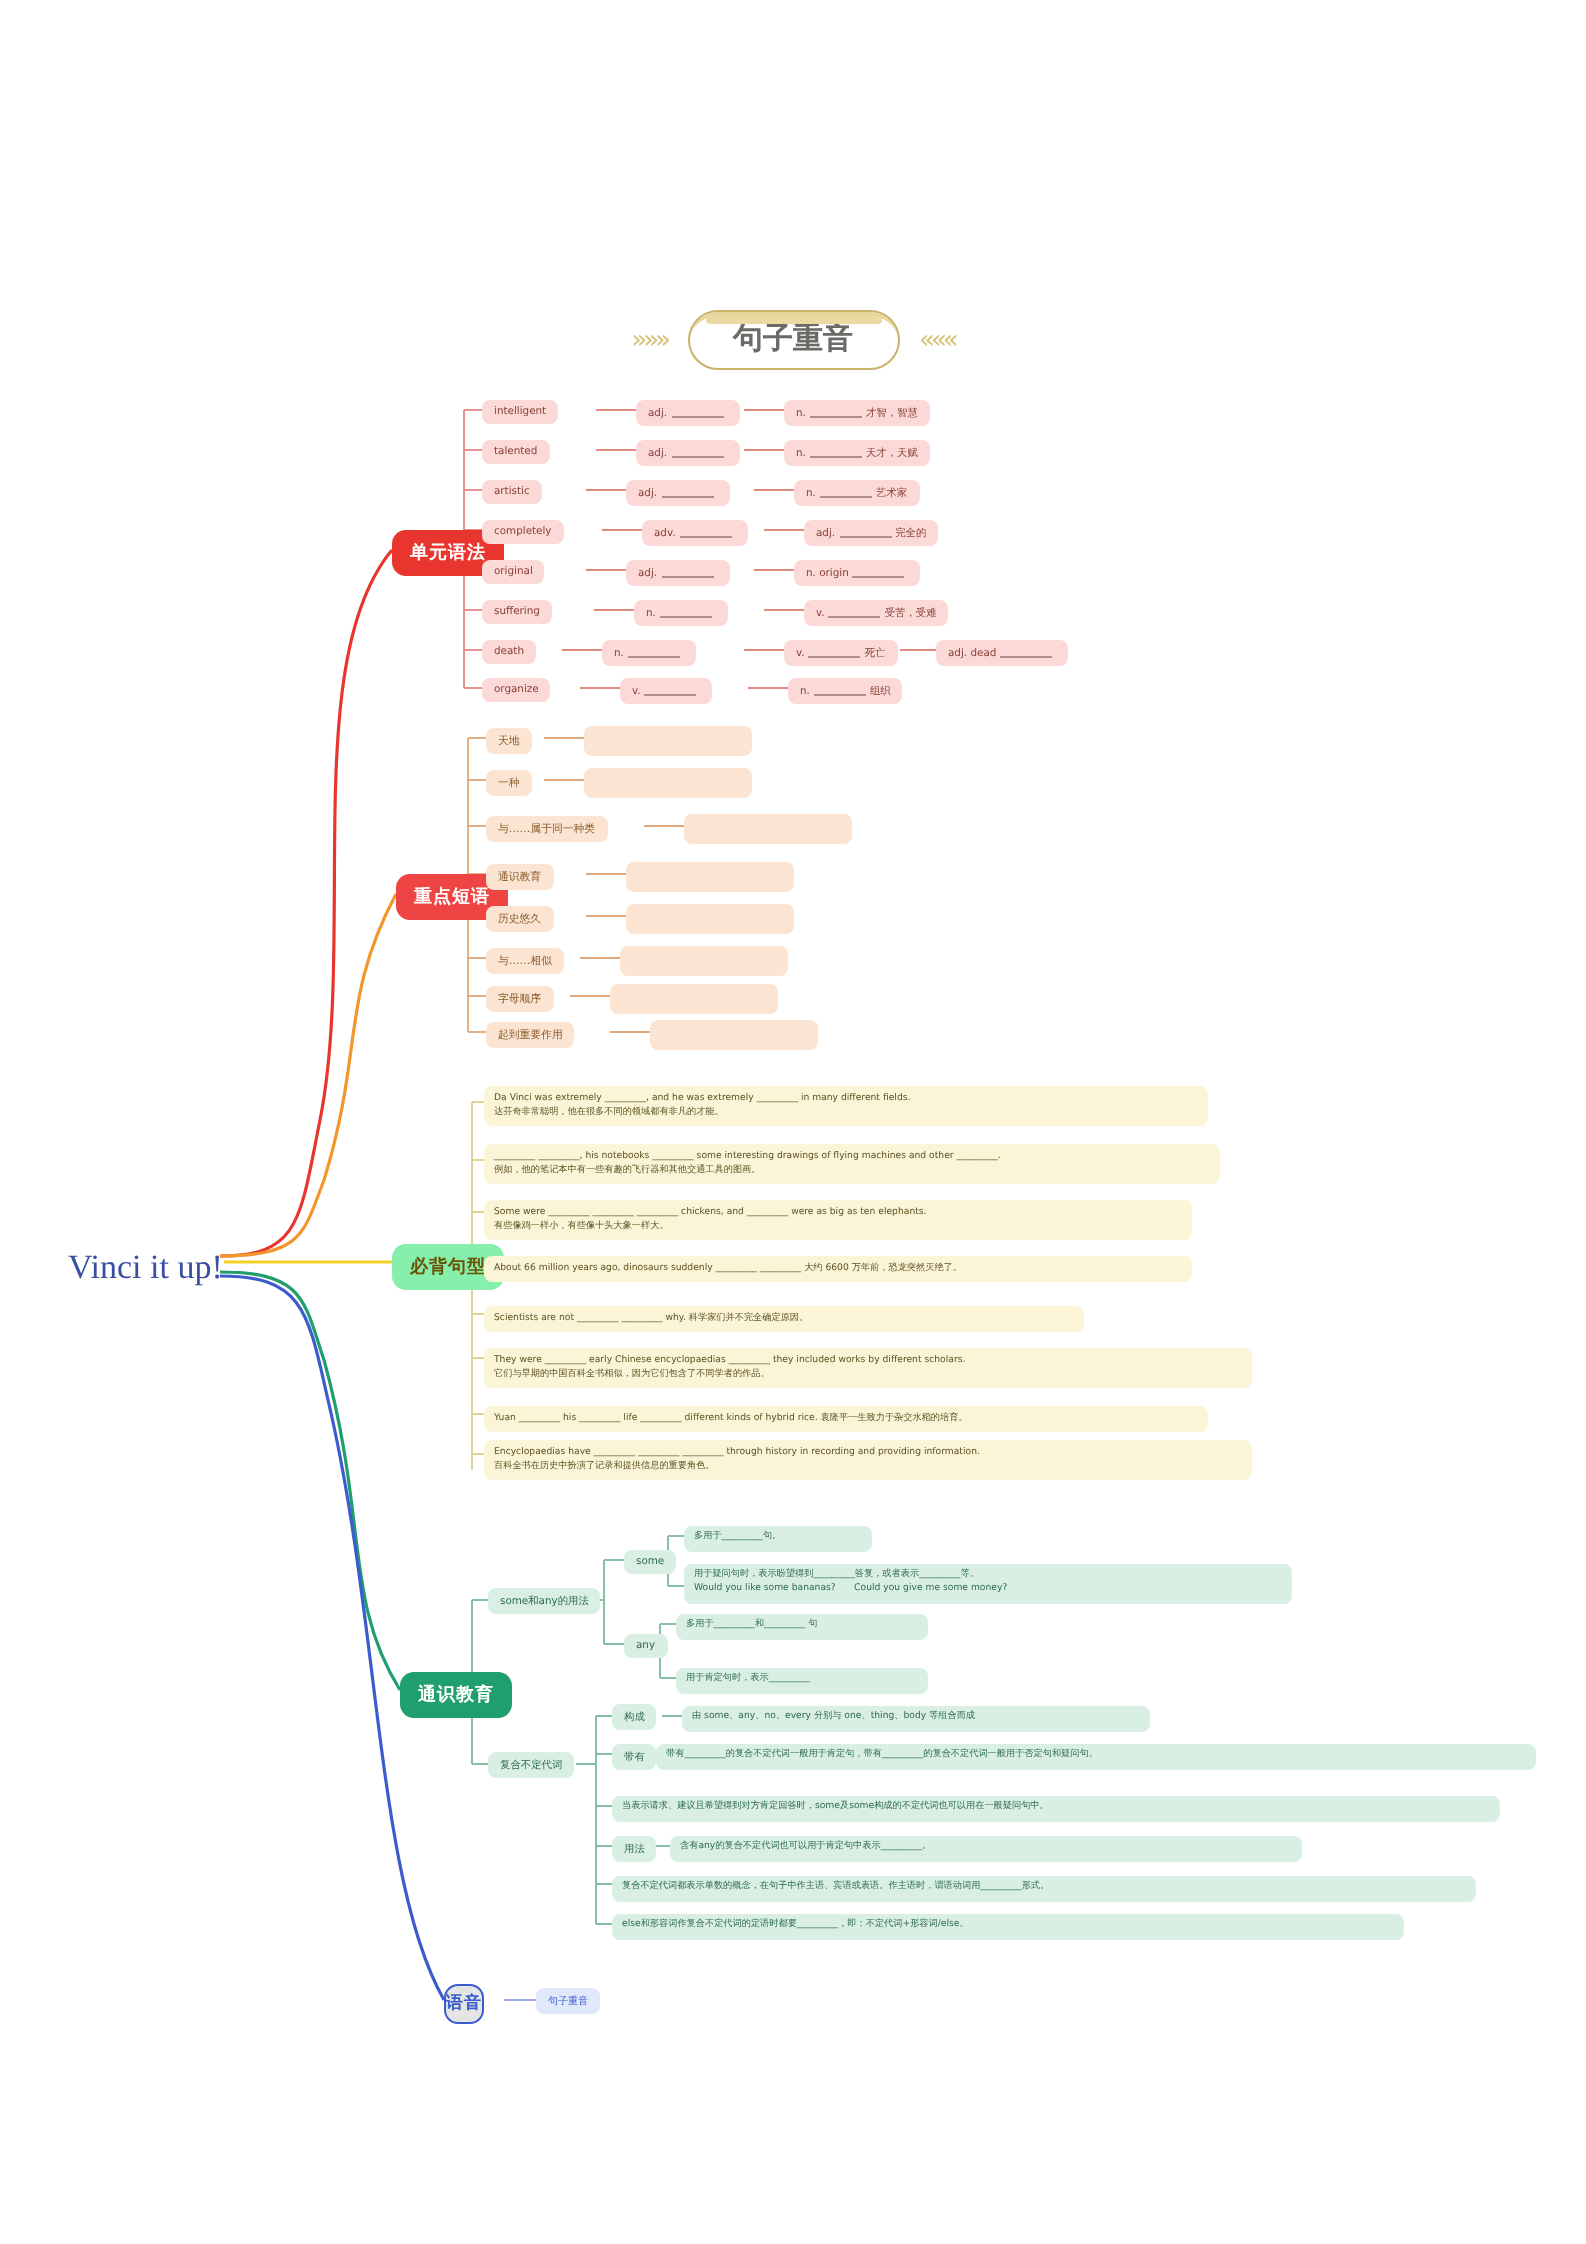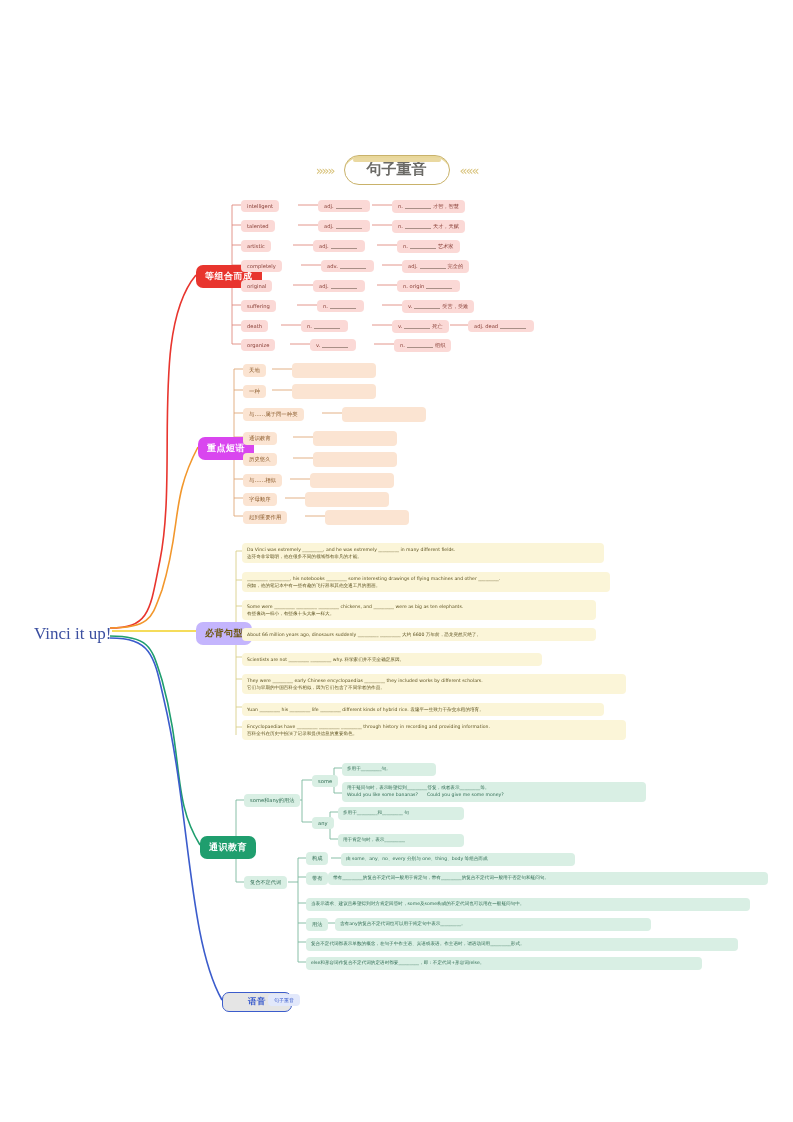--- a/index.html
+++ b/index.html
@@ -49,24 +49,24 @@
 
   
   .cat{
     position:absolute;border-radius:7px;color:#fff;
     font-family:"DejaVu Sans",sans-serif;
     font-weight:bold;font-size:9px;
     padding:5px 9px;white-space:nowrap;
     letter-spacing:.5px;
   }
   .cat.red{background:#e8352e;}
-  .cat.orange{background:#d946ef;}
-  .cat.yellow{background:#c4b5fd;color:#6a5408;}
+  .cat.orange{background:#ef4444;}
+  .cat.yellow{background:#86efac;color:#6a5408;}
   .cat.green{background:#1f9e6e;}
-  .cat.blue{background:#e5e5e5;color:#3b5ccc;border:1.5px solid #3b5ccc;font-size:8.5px;padding:3px 25px;}
+  .cat.blue{background:#e5e5e5;color:#3b5ccc;border:1.5px solid #3b5ccc;font-size:8.5px;padding:3px 0;}
 
   .chip{
     position:absolute;white-space:nowrap;
     font-family:"DejaVu Sans",sans-serif;
     border-radius:4px;
   }
   .c-pinkline{background:#fbd9d6;color:#8a4038;font-size:5.2px;padding:3px 6px;}
   
   .c-orange{background:#fbe4d2;color:#8a5a2a;font-size:5.4px;padding:3px 6px;}
   .c-orangeblank{background:#fbe4d2;font-size:5.4px;padding:3px 6px;}
@@ -196,21 +196,21 @@
       <path d="M325 923 L 335 923"></path>
       <path d="M320 877 L 328 877"></path>
     </g>
     <g stroke="#8fa3e0" stroke-width=".9" fill="none">
       <path d="M252 1000 L 268 1000"></path>
     </g>
   </svg>
 
   <div class="root">Vinci it up!</div>
 
-  <div class="cat red" style="left:196px;top:265px;">等组合而成</div>
+  <div class="cat red" style="left:196px;top:265px;">单元语法</div>
 
   <div class="chip c-pinkline" style="left:241px;top:200px;"><span>intelligent</span></div>
   <div class="chip c-pinkline" style="left:318px;top:200px;"><span>adj.</span><span class="u"></span></div>
   <div class="chip c-pinkline" style="left:392px;top:200px;"><span>n.</span><span class="u"></span><span class="cn">才智，智慧</span></div>
 
   <div class="chip c-pinkline" style="left:241px;top:220px;"><span>talented</span></div>
   <div class="chip c-pinkline" style="left:318px;top:220px;"><span>adj.</span><span class="u"></span></div>
   <div class="chip c-pinkline" style="left:392px;top:220px;"><span>n.</span><span class="u"></span><span class="cn">天才，天赋</span></div>
 
   <div class="chip c-pinkline" style="left:241px;top:240px;"><span>artistic</span></div>

